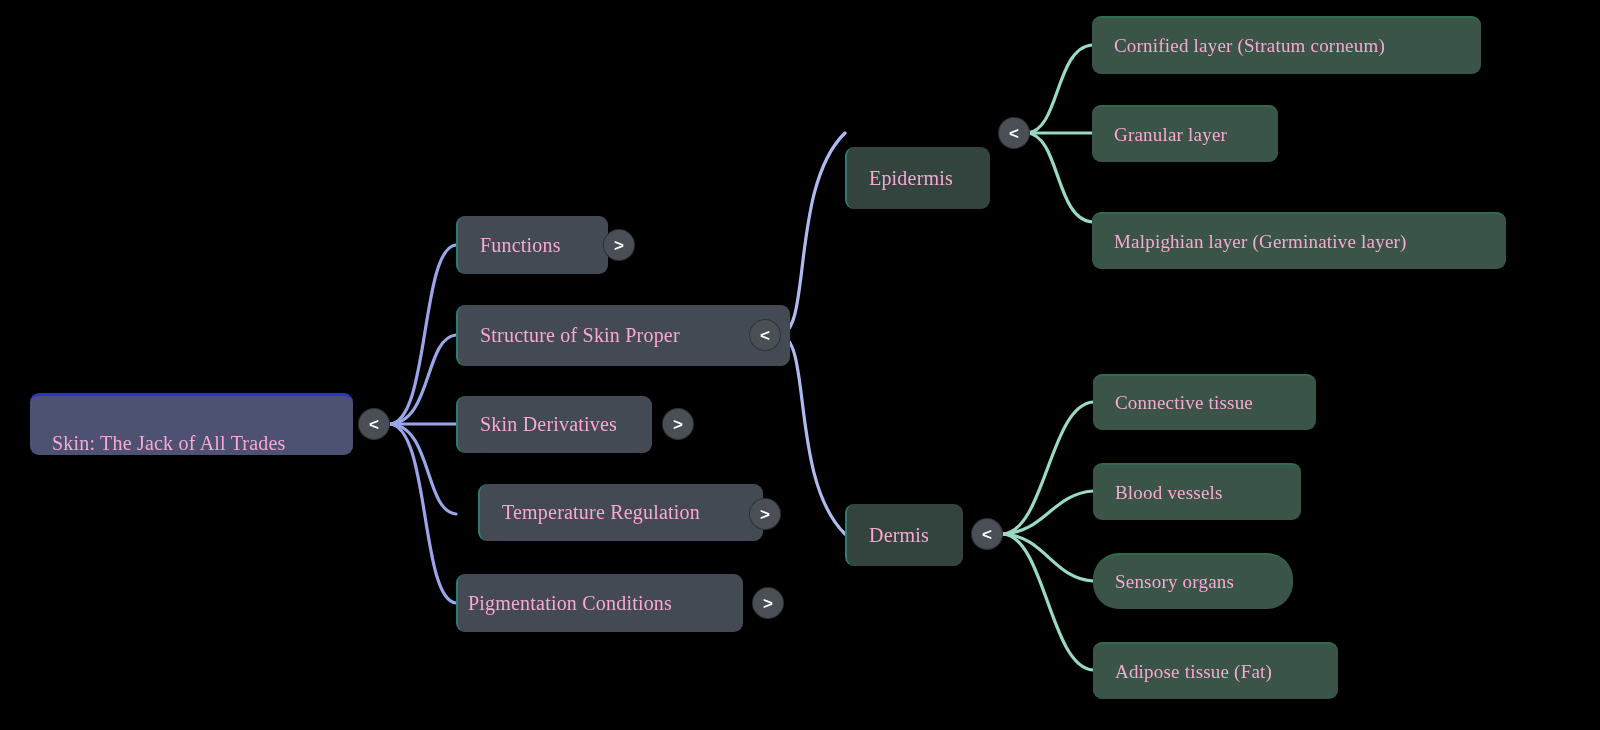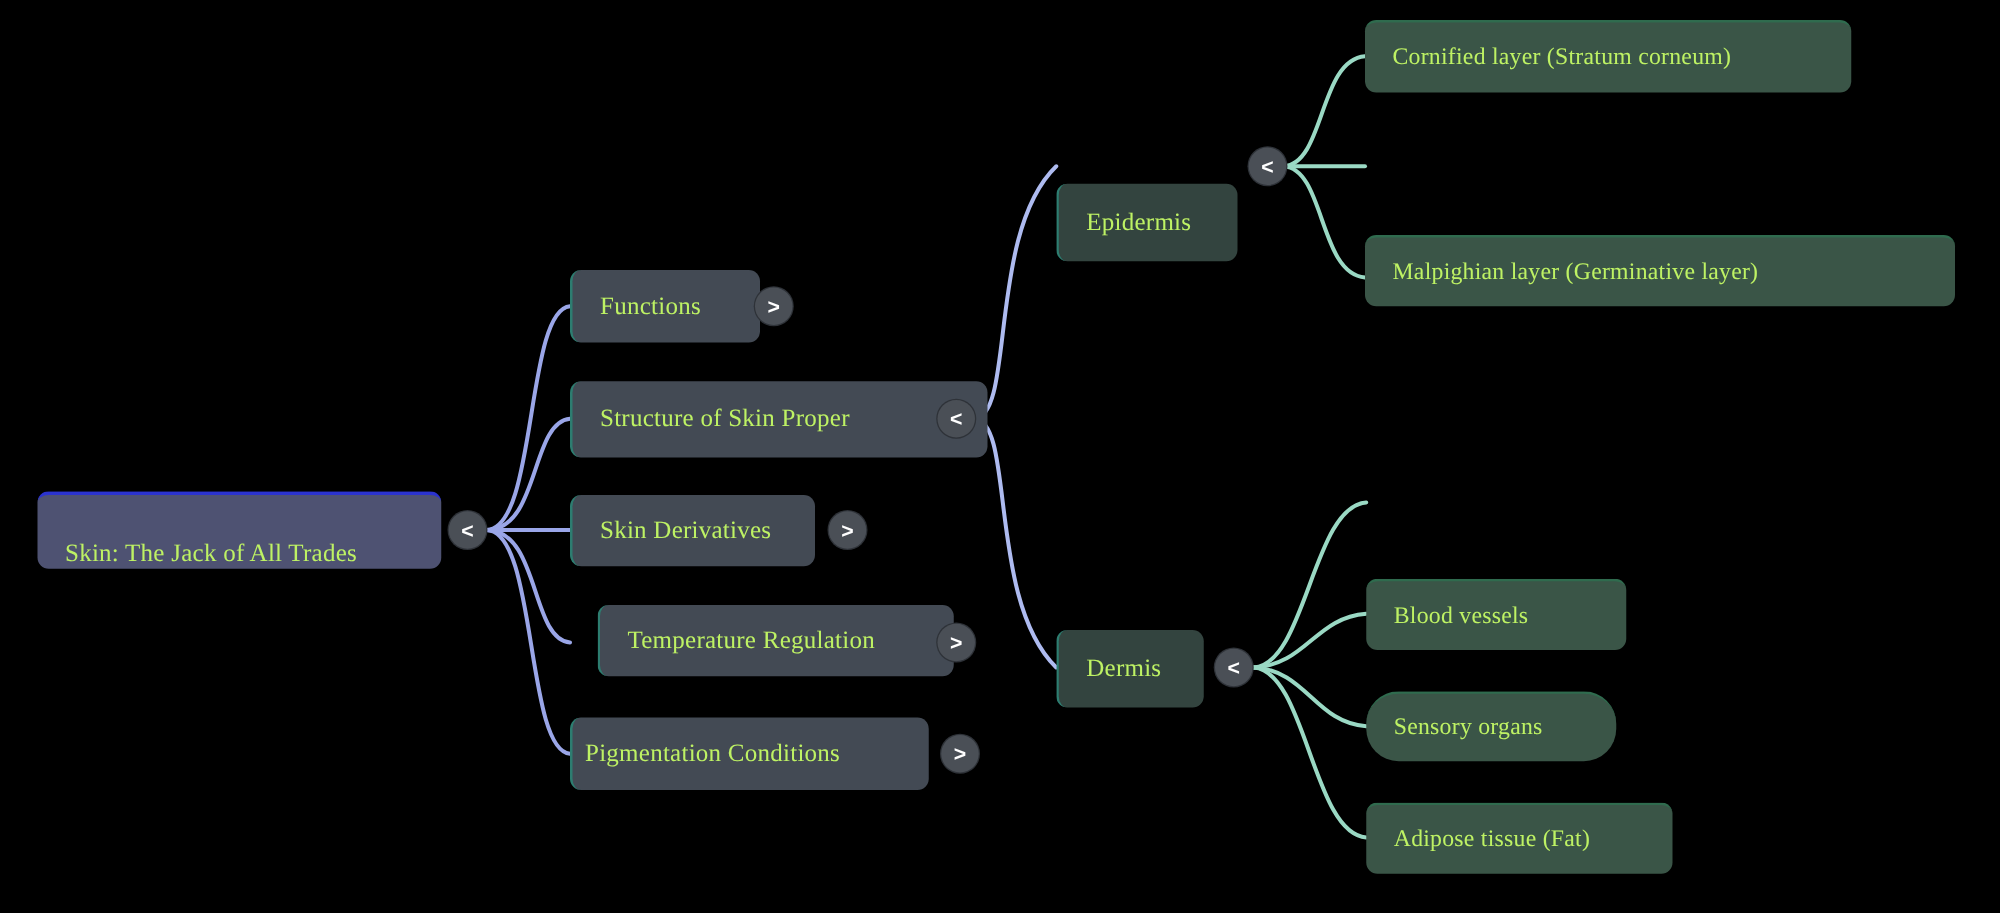--- a/index.html
+++ b/index.html
@@ -2,21 +2,21 @@
 <html><head>
 <meta charset="utf-8">
 <style>
   html,body{margin:0;padding:0;background:#000;}
   body{width:1600px;height:730px;overflow:hidden;
        font-family:"Liberation Serif","DejaVu Serif",serif;}
   #stage{position:relative;width:1600px;height:730px;background:#000;}
   svg#edges{position:absolute;left:0;top:0;width:1600px;height:730px;pointer-events:none;}
 
   .node{position:absolute;display:flex;align-items:center;
-        box-sizing:border-box;border-radius:9px;color:#bef264;
+        box-sizing:border-box;border-radius:9px;color:#f9a8d4;
         padding:0 22px;white-space:nowrap;letter-spacing:.2px;}
 
   .node.root{background:#4e5272;border-top:3px solid #2b33cf;
              font-size:20px;height:62px;align-items:flex-end;}
   .node.lvl2{background:#434a54;border-left:2px solid #2d7d70;
              font-size:20px;}
   .node.lvl3{background:#33443f;border-left:2px solid #2d7d70;
              font-size:20px;height:62px;}
   .node.lvl4{background:#3a5547;border-top:2px solid #2f6b4e;
              font-size:19px;}
@@ -109,24 +109,30 @@
   <div class="node lvl3" style="left:845px;top:504px;width:118px;">
     <span>Dermis</span>
   </div>
   <div class="toggle" style="left:972px;top:519px;">
     <span>&lt;</span>
   </div>
 
   <div class="node lvl4" style="left:1092px;top:16px;width:389px;height:58px;">
     <span>Cornified layer (Stratum corneum)</span>
   </div>
-  <div class="node lvl4" style="left:1092px;top:188px;width:472px;height:57px;text-align:center;">
+  <div class="node lvl4" style="left:1092px;top:105px;width:186px;height:57px;">
+    <span>Granular layer</span>
+  </div>
+  <div class="node lvl4" style="left:1092px;top:212px;width:414px;height:57px;text-align:center;">
     <span>Malpighian layer (Germinative layer)</span>
   </div>
 
+  <div class="node lvl4" style="left:1093px;top:374px;width:223px;height:56px;">
+    <span>Connective tissue</span>
+  </div>
   <div class="node lvl4" style="left:1093px;top:463px;width:208px;height:57px;">
     <span>Blood vessels</span>
   </div>
   <div class="node lvl4" style="left:1093px;top:553px;width:200px;height:56px;border-radius:26px;">
     <span>Sensory organs</span>
   </div>
   <div class="node lvl4" style="left:1093px;top:642px;width:245px;height:57px;">
     <span>Adipose tissue (Fat)</span>
   </div>
 

